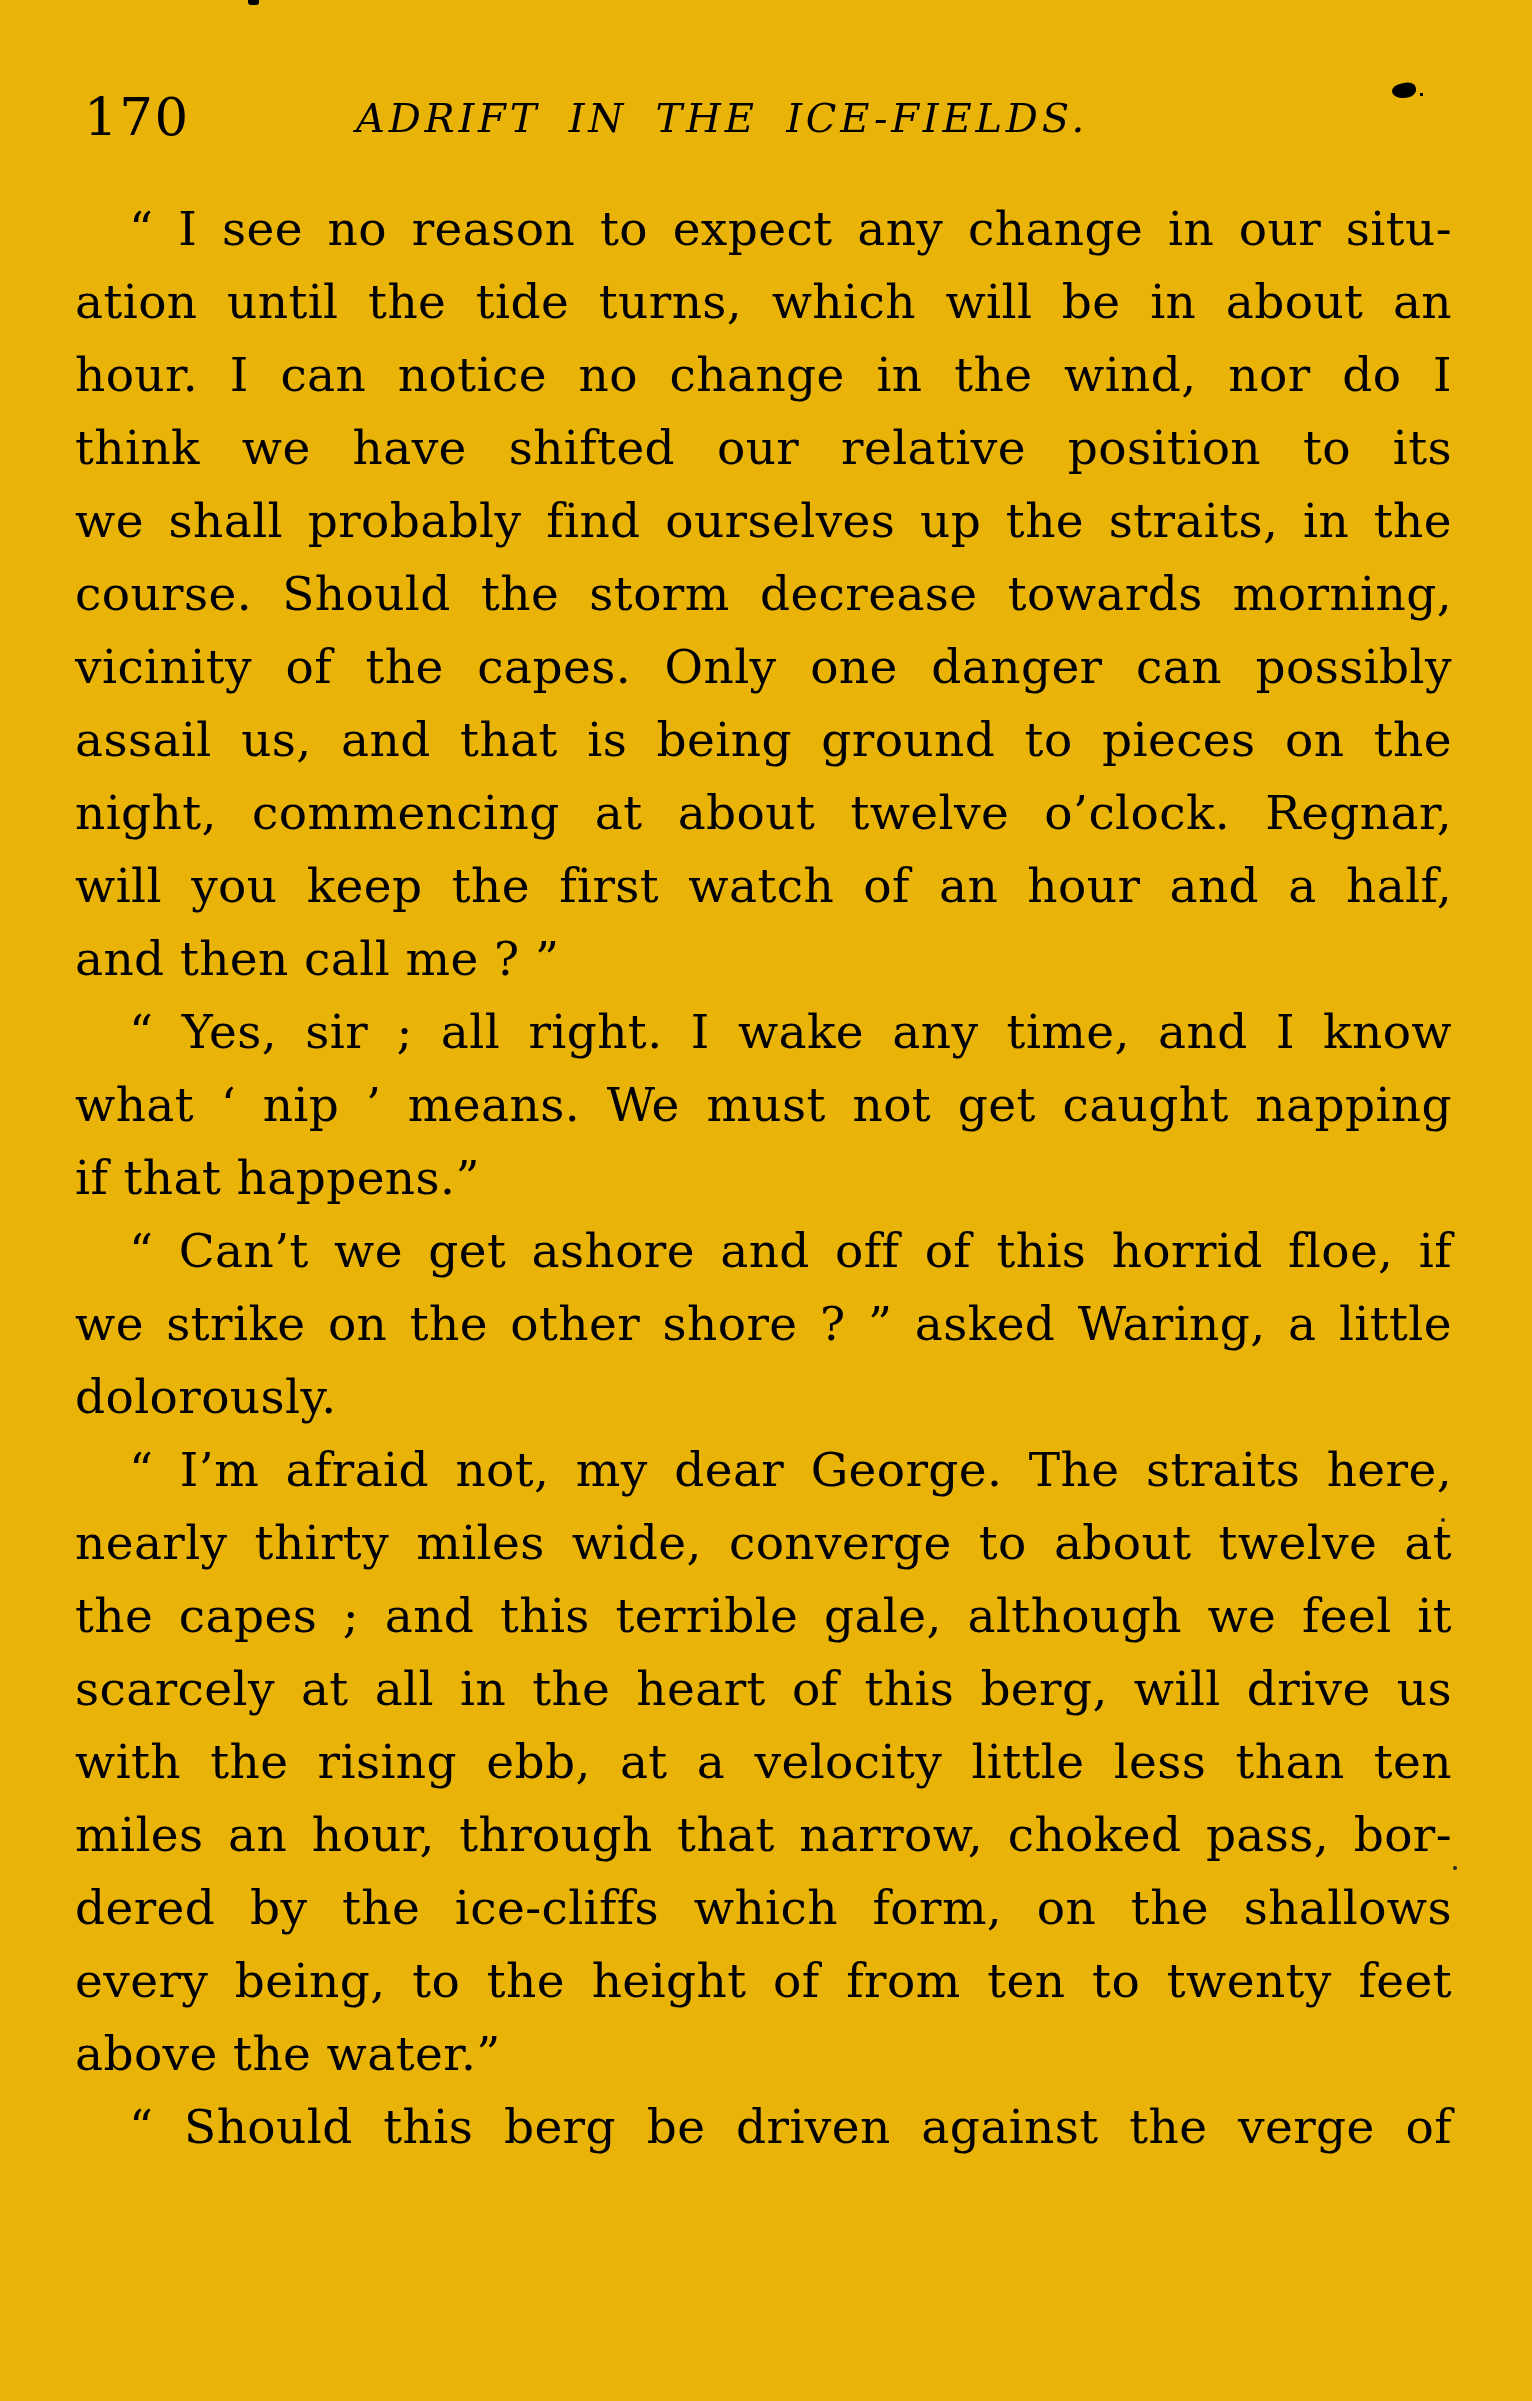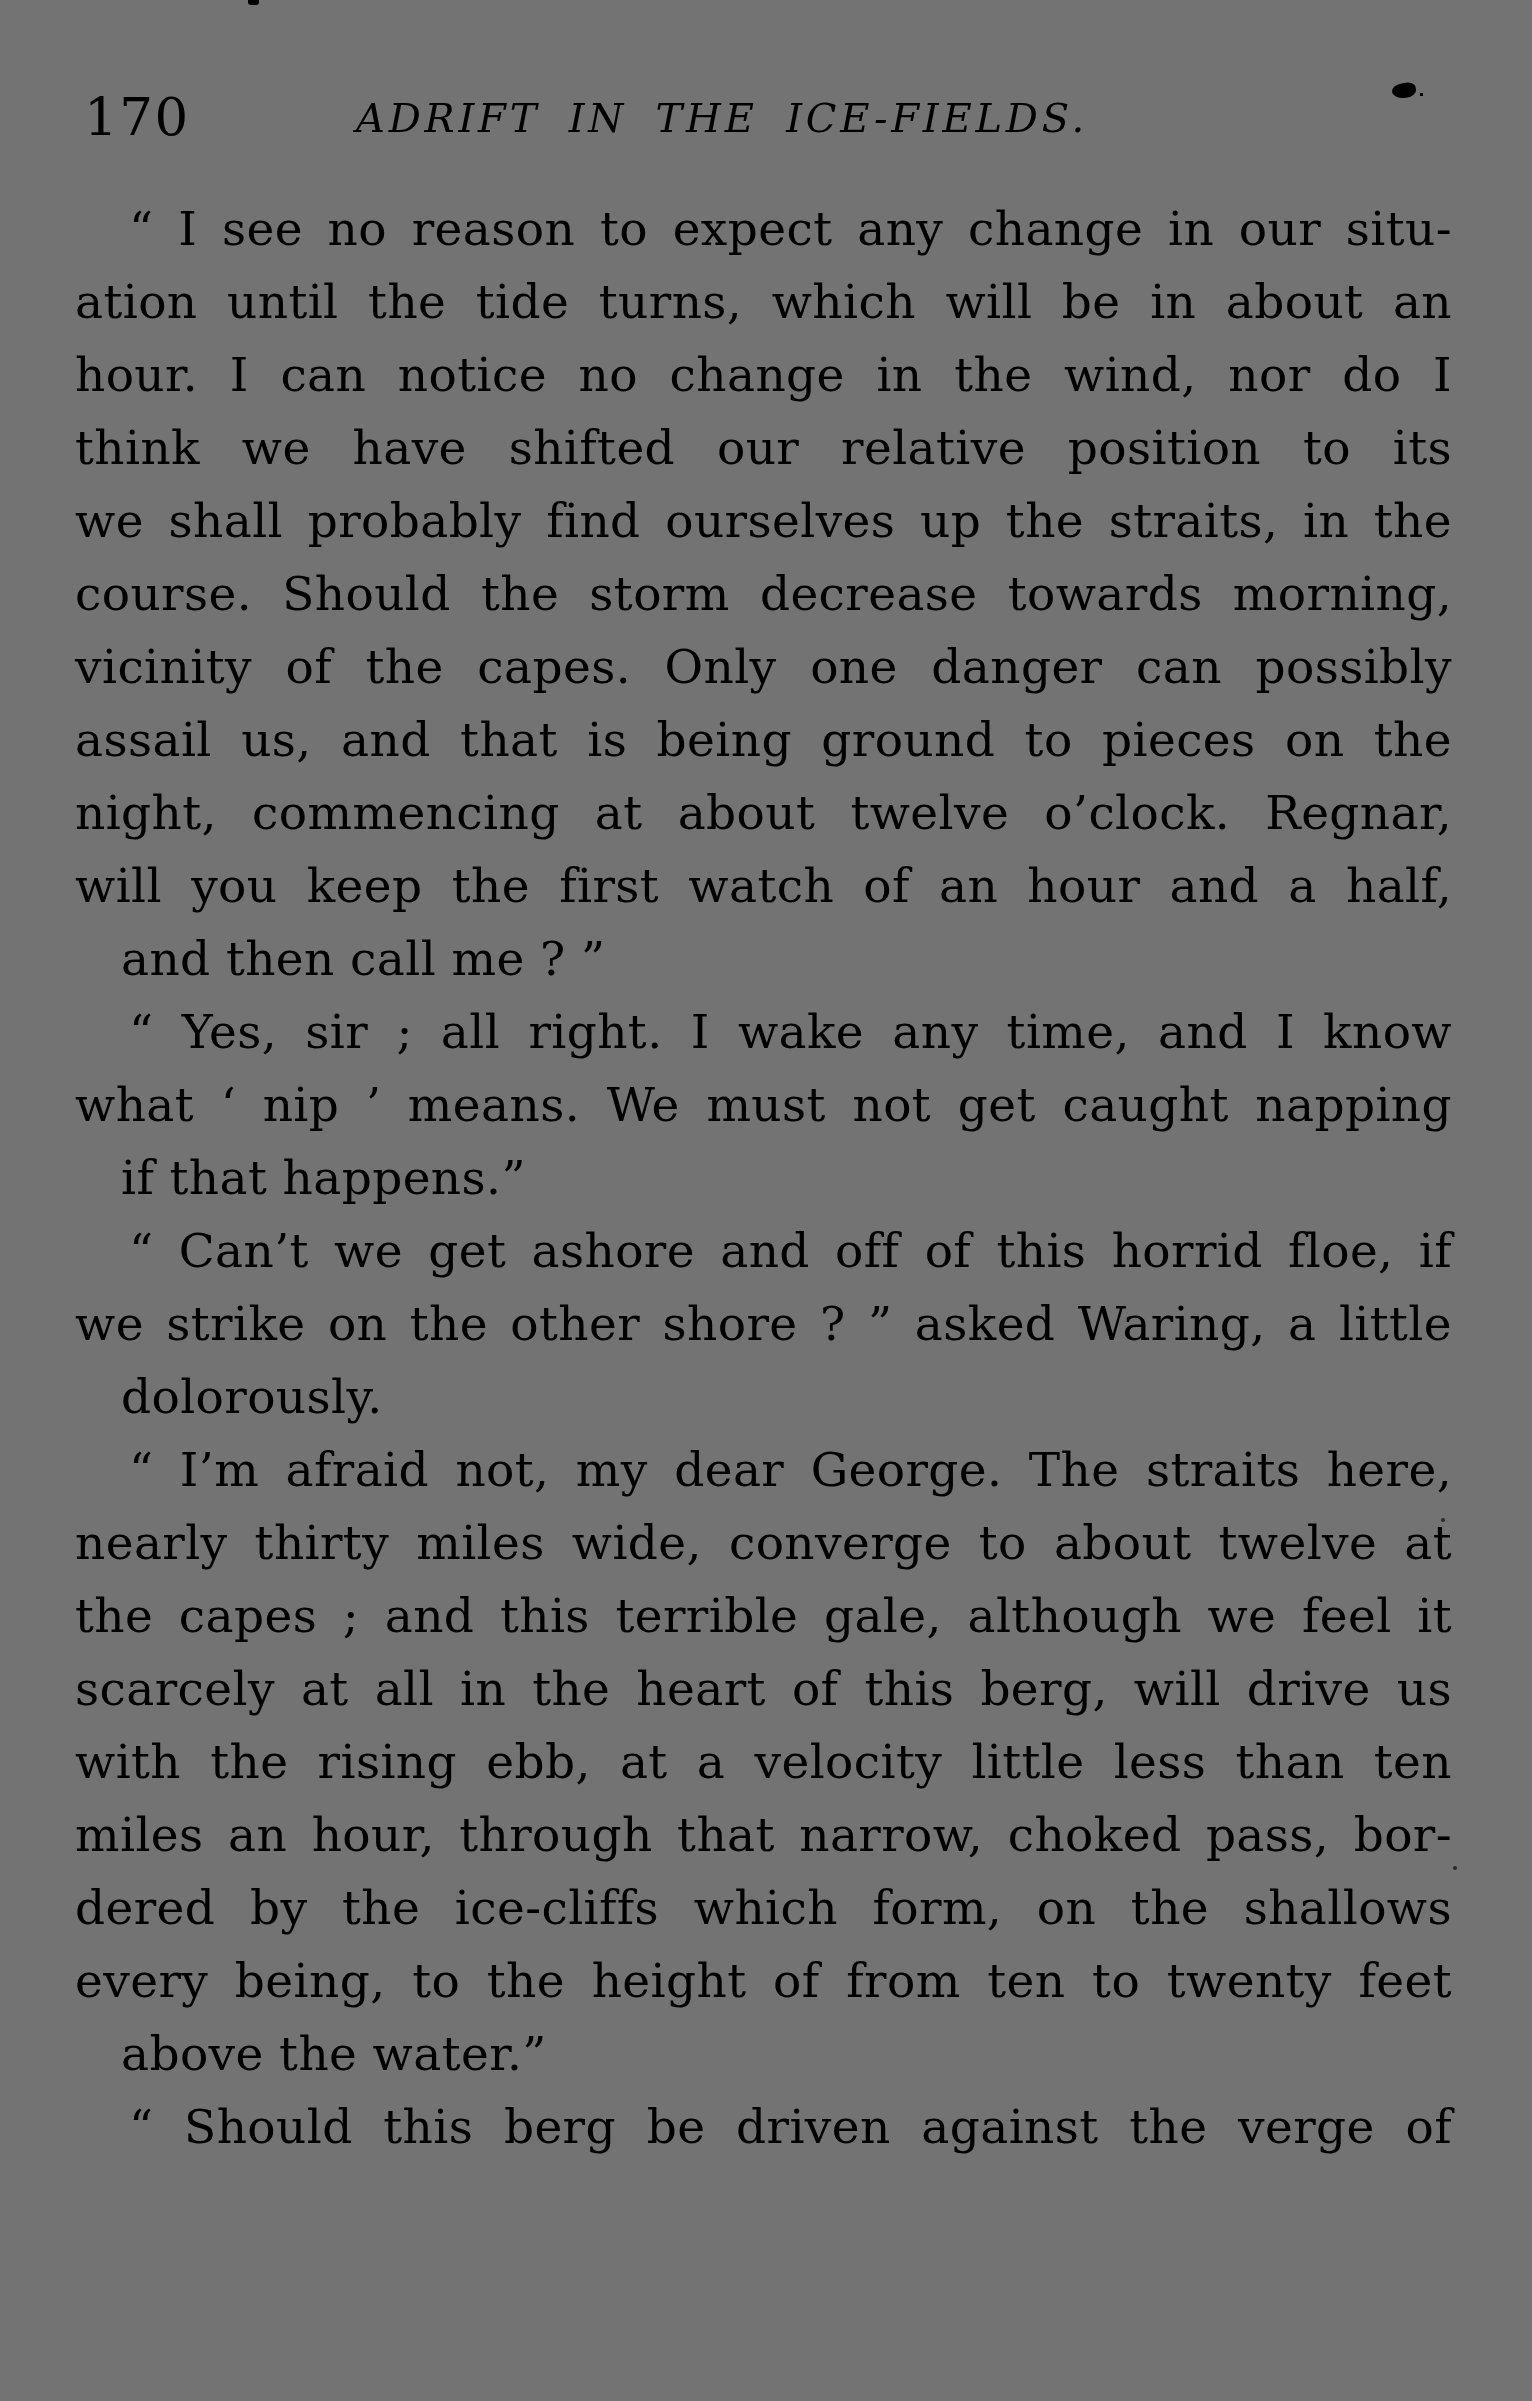--- a/index.html
+++ b/index.html
@@ -7,21 +7,21 @@
     width: 1532px; height: 2401px;
     background: #ffffff;
     font-family: "DejaVu Serif", "Liberation Serif", serif;
     color: #000000;
     position: relative;
     overflow: hidden;
   }
   .page {
     position: absolute; left: 0; top: 0;
     width: 1532px; height: 2401px;
-    background: #737373;
+    background: #eab308;
   }
   
   .folio {
     position: absolute; left: 84px; top: 90px;
     font-size: 53px; line-height: 53px;
     letter-spacing: 1.5px;
   }
   .running-title {
     position: absolute; left: 75px; top: 92px; width: 1294px;
     text-align: center;
@@ -33,21 +33,21 @@
   }
   
   .text-block {
     position: absolute; left: 75px; top: 192px; width: 1377px;
     font-size: 47px;
     line-height: 73px;
     letter-spacing: 0.4px;
   }
   .line { width: 100%; }
   .just { text-align: justify; text-align-last: justify; }
-  .endl { text-align: left; margin-left: 46px; }
+  .endl { text-align: left; }
   .indent { text-indent: 54px; }
   
   .ink-blob {
     position: absolute; left: 1392px; top: 83px;
     width: 24px; height: 15px;
     background: #000;
     border-radius: 55% 45% 50% 60%;
     transform: rotate(-8deg);
   }
   .blob-satellite {

